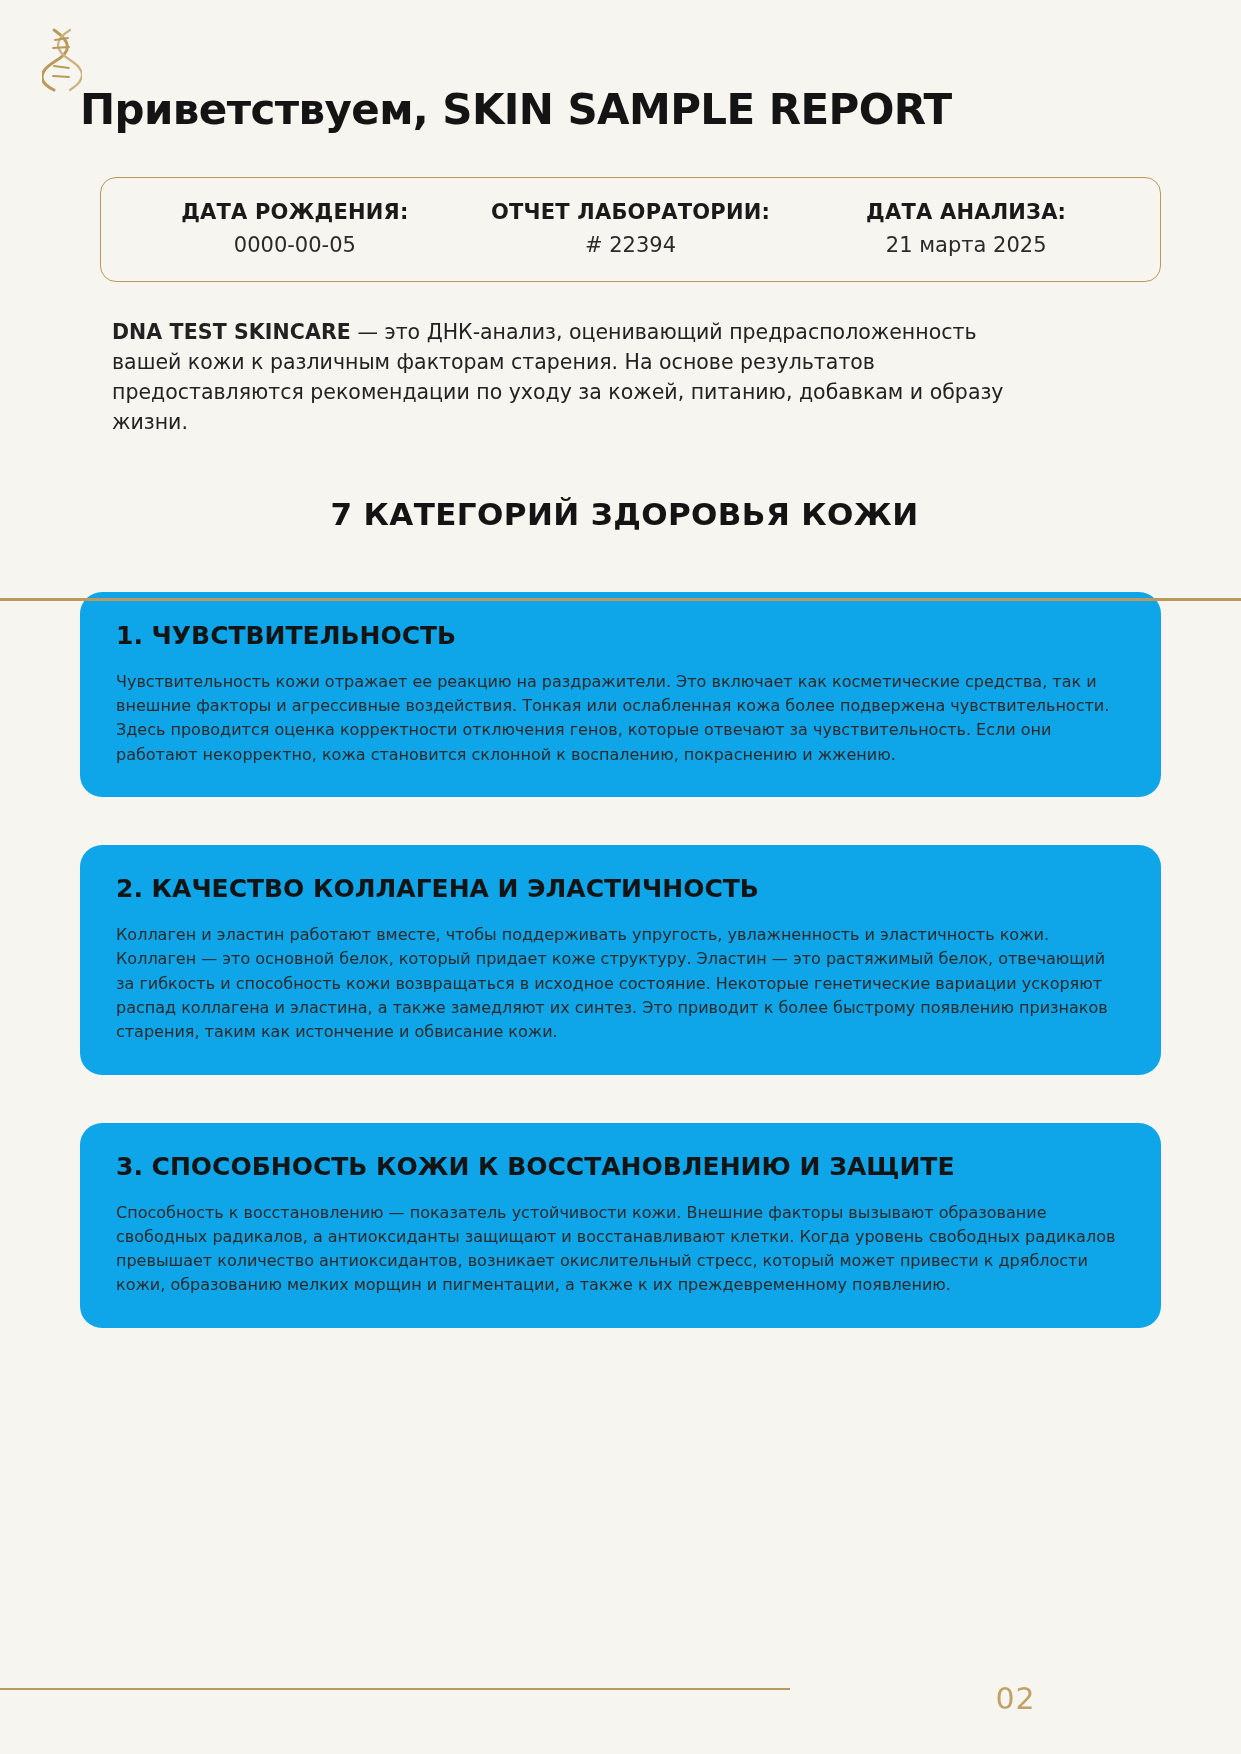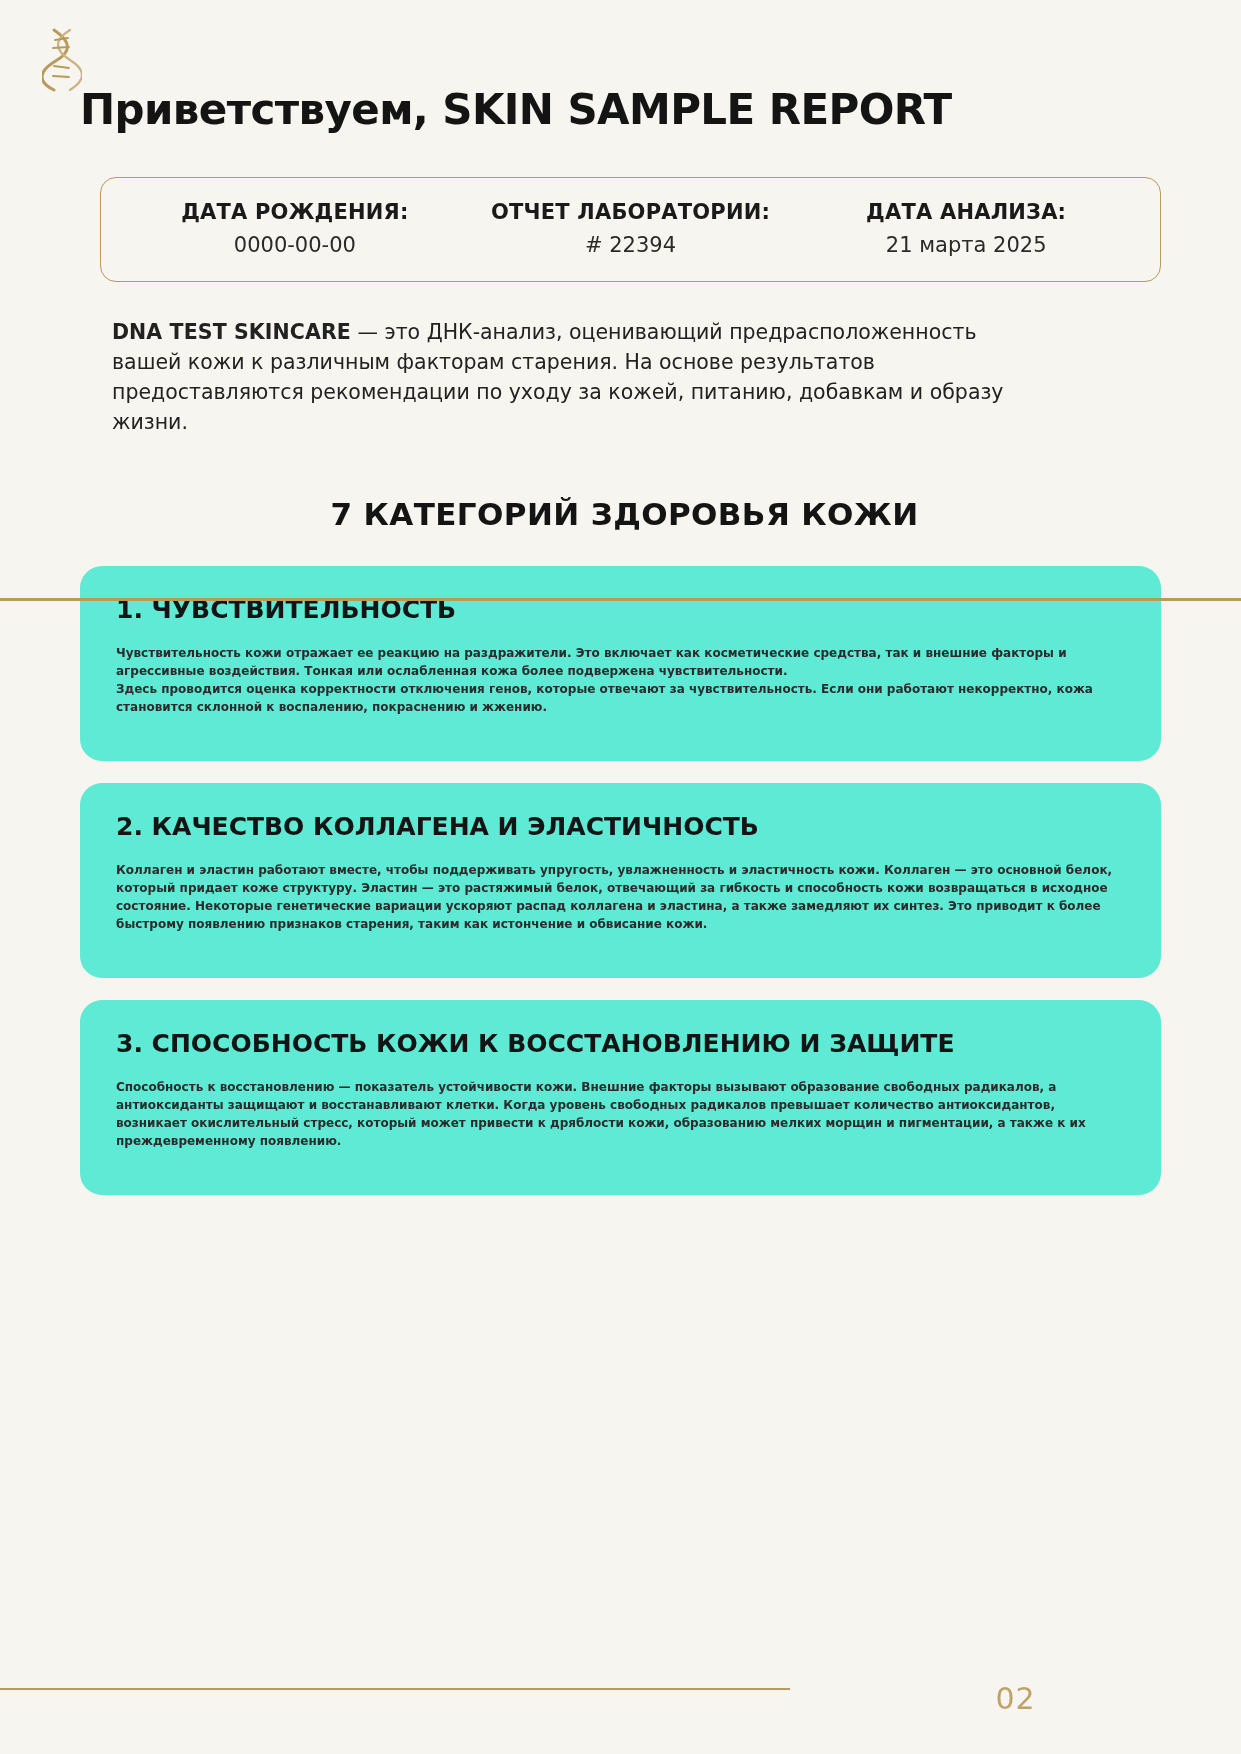--- a/index.html
+++ b/index.html
@@ -117,37 +117,37 @@
     color: #141414;
   }
 
   .cards {
     margin: 34px 80px 0 80px;
     display: flex;
     flex-direction: column;
     gap: 22px;
   }
   .card {
-    background: #5eead4;
+    background: #0ea5e9;
     border-radius: 22px;
-    padding: 28px 36px 44px 36px;
+    padding: 28px 36px 30px 36px;
+    margin-top: 26px;
   }
   .card-title {
     font-size: 25px;
     font-weight: 700;
     line-height: 1.28;
     margin: 0 0 18px 0;
     color: #141414;
   }
   .card-body {
-    font-size: 12px;
+    font-size: 16px;
     line-height: 1.52;
     color: #2b2b2b;
     white-space: pre-line;
-    font-weight: bold;
   }
 
   
   .footer {
     position: absolute;
     left: 0;
     bottom: 0;
     width: 1241px;
     height: 120px;
   }
@@ -183,21 +183,21 @@
     </svg>
   </div>
 
   <div class="header">
     <h1 class="greeting">Приветствуем, SKIN SAMPLE REPORT</h1>
   </div>
 
   <div class="info-card">
     <div class="info-col">
       <div class="info-label">ДАТА РОЖДЕНИЯ:</div>
-      <div class="info-value">0000-00-00</div>
+      <div class="info-value">0000-00-05</div>
     </div>
     <div class="info-col">
       <div class="info-label">ОТЧЕТ ЛАБОРАТОРИИ:</div>
       <div class="info-value"># 22394</div>
     </div>
     <div class="info-col">
       <div class="info-label">ДАТА АНАЛИЗА:</div>
       <div class="info-value">21 марта 2025</div>
     </div>
   </div>

